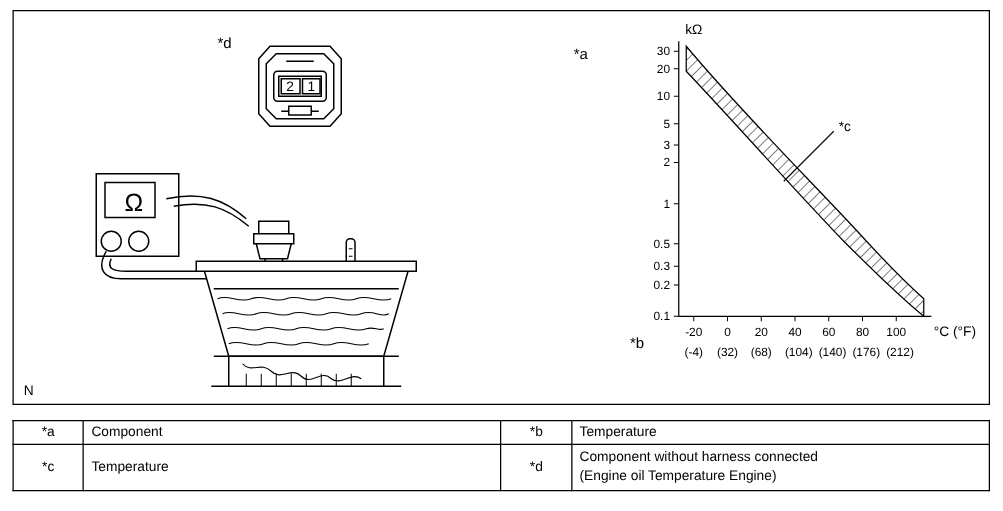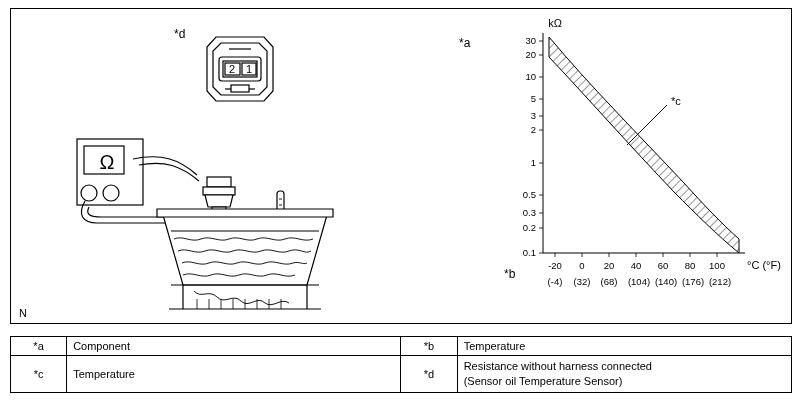--- a/index.html
+++ b/index.html
@@ -184,21 +184,21 @@
           <td class="key">*a</td>
           <td class="val">Component</td>
           <td class="key">*b</td>
           <td class="val">Temperature</td>
         </tr>
         <tr>
           <td class="key">*c</td>
           <td class="val">Temperature</td>
           <td class="key">*d</td>
           <td class="val two-line">
-            <span class="sub">Resistance without harness connected</span>
-            <span class="sub">(Sensor oil Temperature Sensor)</span>
+            <span class="sub">Component without harness connected</span>
+            <span class="sub">(Engine oil Temperature Engine)</span>
           </td>
         </tr>
       </tbody>
     </table>
   </div>
 
 </div>
 
 </body></html>

